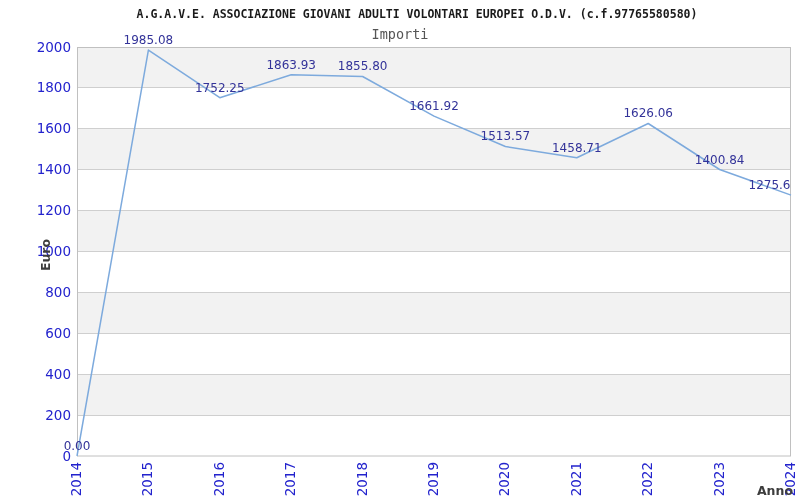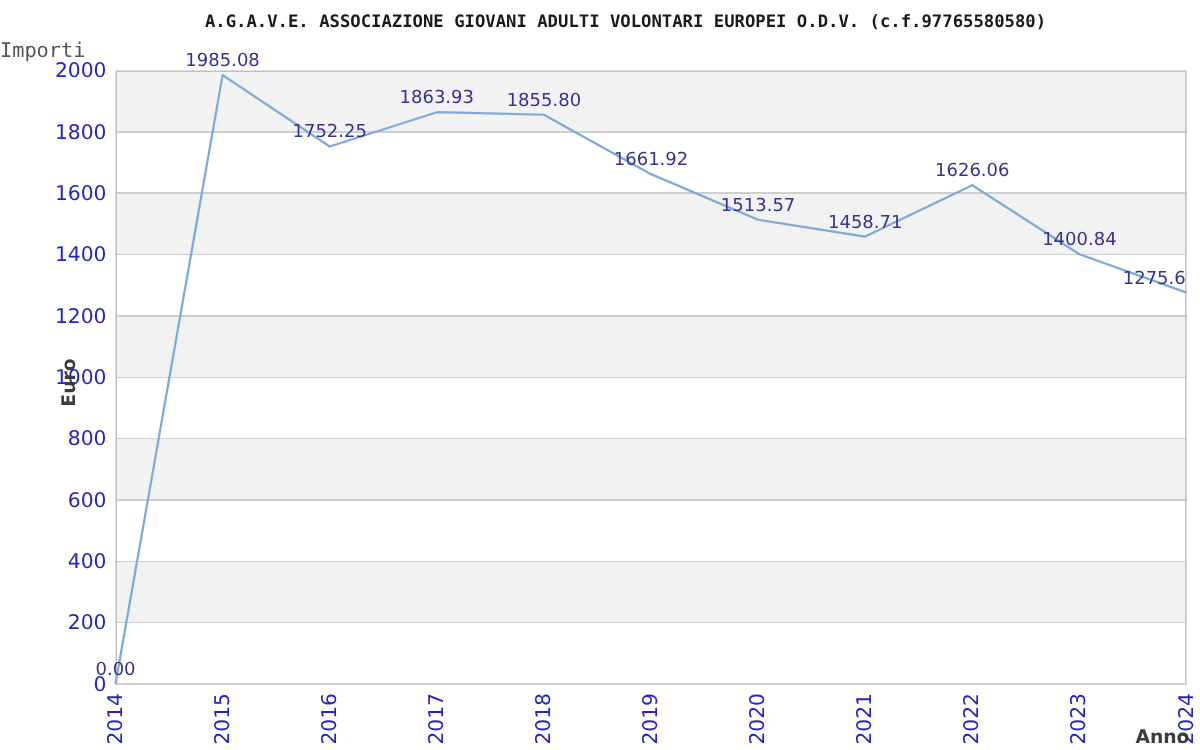--- a/index.html
+++ b/index.html
@@ -15,20 +15,21 @@
     position: absolute;
     top: 7px; left: 17px; width: 800px;
     text-align: center;
     font: bold 11.5px "DejaVu Sans Mono", monospace;
     color: #1a1a1a;
     white-space: nowrap;
   }
   .chart-subtitle {
     position: absolute;
     top: 26px; left: 0; width: 800px;
+    text-align: center;
     font: 13.5px "DejaVu Sans Mono", monospace;
     color: #555555;
   }
   svg { position: absolute; top: 0; left: 0; }
   .tick-label  { font: 13.5px "DejaVu Sans", sans-serif; }
   .pt-label    { font: 12px "DejaVu Sans", sans-serif; }
   .axis-title  { font: bold 12.5px "DejaVu Sans", sans-serif; fill: #3d3d3d; }
 </style>
 </head>
 <body>

